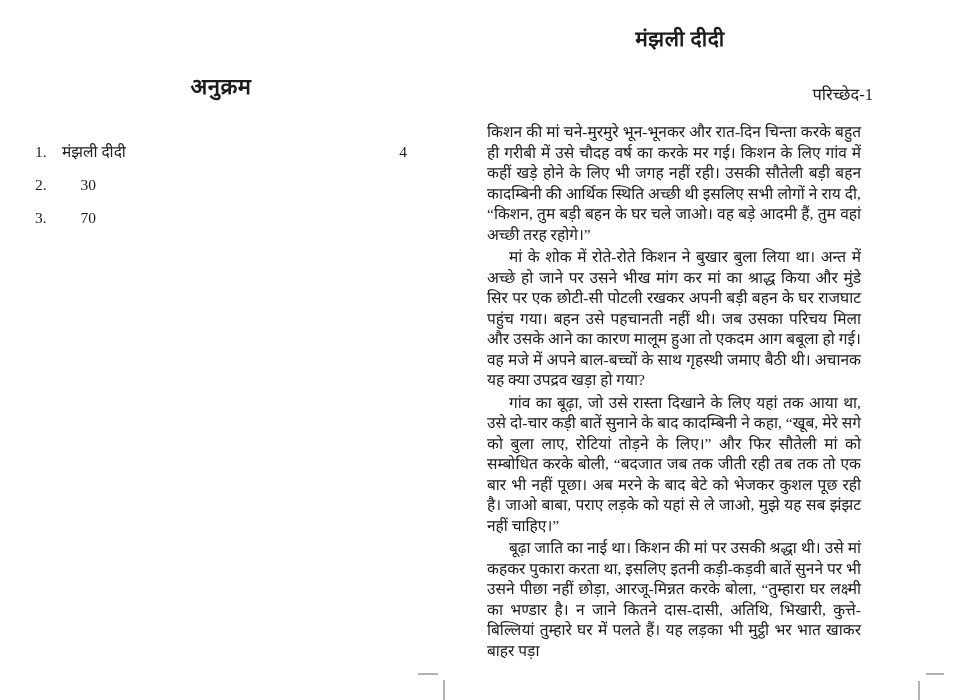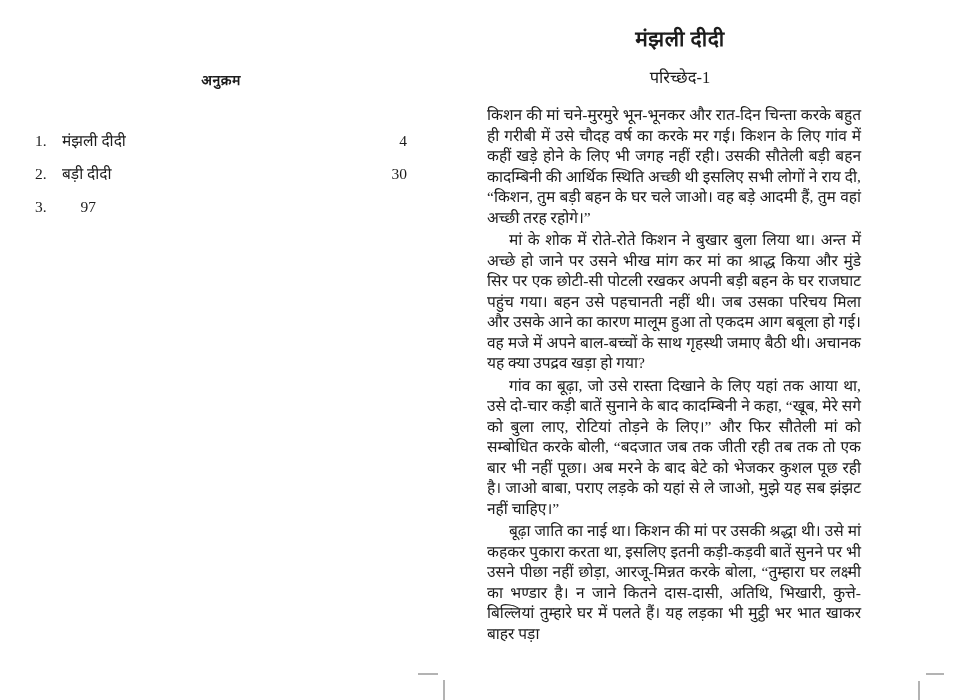--- a/index.html
+++ b/index.html
@@ -16,21 +16,21 @@
 
   
   .page-left {
     position: absolute;
     left: 35px;
     top: 70px;
     width: 372px;
   }
   .toc-heading {
     text-align: center;
-    font-size: 14px;
+    font-size: 22px;
     font-weight: bold;
     letter-spacing: 0.5px;
   }
   .toc-list { margin-top: 42px; }
   .toc-row {
     display: flex;
     align-items: baseline;
     font-size: 15.5px;
     margin-bottom: 14px;
     line-height: 19px;
@@ -46,24 +46,24 @@
     top: 24px;
     width: 386px;
   }
   .story-title {
     text-align: center;
     font-size: 21px;
     font-weight: bold;
     letter-spacing: 0.5px;
   }
   .chapter-heading {
-    text-align: center;
+    text-align: right;
     font-size: 16.5px;
     font-weight: normal;
-    margin-top: 13px;
+    margin-top: 30px;
   }
   .story-body {
     margin-top: 17px;
     font-size: 15.5px;
     line-height: 20.5px;
     text-align: justify;
   }
   .story-body p { margin: 0 12px 2px 0; }
   .story-body p + p { text-indent: 22px; }
 
@@ -83,26 +83,25 @@
     <h2 class="toc-heading">अनुक्रम</h2>
 
     <div class="toc-list">
       <div class="toc-row">
         <span class="toc-num">1.</span>
         <span class="toc-title">मंझली दीदी</span>
         <span class="toc-page">4</span>
       </div>
       <div class="toc-row">
         <span class="toc-num">2.</span>
-        <span class="toc-title">बड़ी दीदी</span>
         <span class="toc-page">30</span>
       </div>
       <div class="toc-row">
         <span class="toc-num">3.</span>
-        <span class="toc-page">97</span>
+        <span class="toc-page">70</span>
       </div>
     </div>
   </section>
 
   <section class="page-right">
     <h1 class="story-title">मंझली दीदी</h1>
     <h3 class="chapter-heading">परिच्छेद-1</h3>
 
     <div class="story-body">
       <p>किशन की मां चने-मुरमुरे भून-भूनकर और रात-दिन चिन्ता करके बहुत ही गरीबी में उसे चौदह वर्ष का करके मर गई। किशन के लिए गांव में कहीं खड़े होने के लिए भी जगह नहीं रही। उसकी सौतेली बड़ी बहन कादम्बिनी की आर्थिक स्थिति अच्छी थी इसलिए सभी लोगों ने राय दी, “किशन, तुम बड़ी बहन के घर चले जाओ। वह बड़े आदमी हैं, तुम वहां अच्छी तरह रहोगे।”</p>

